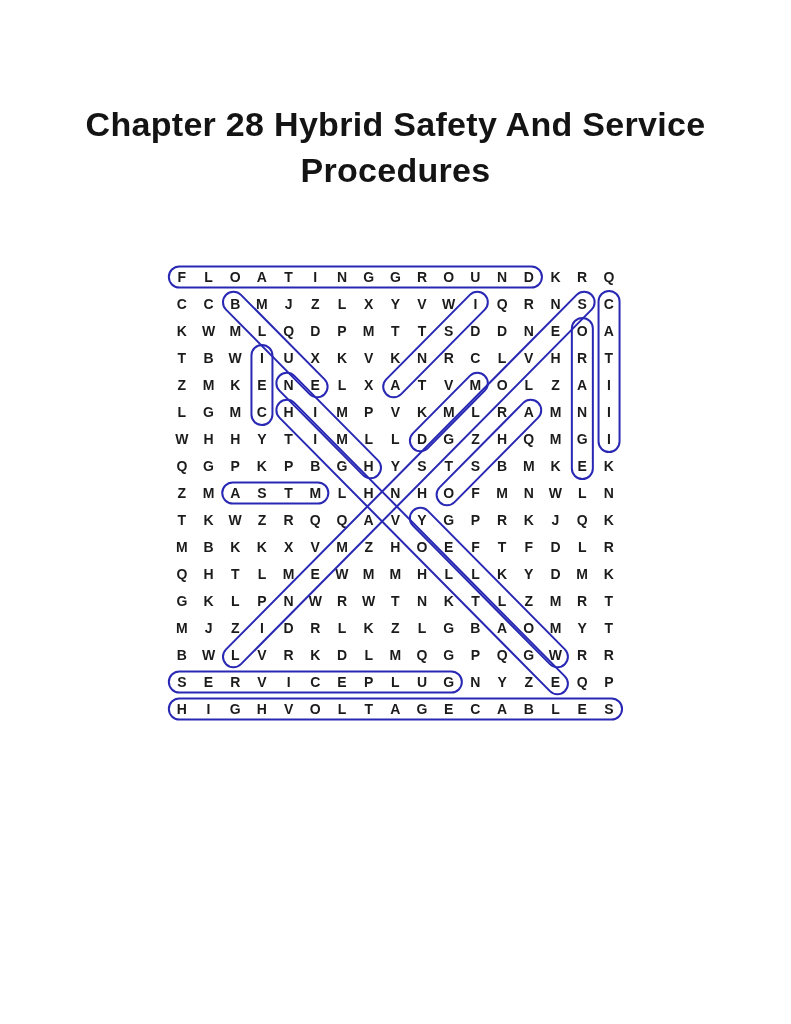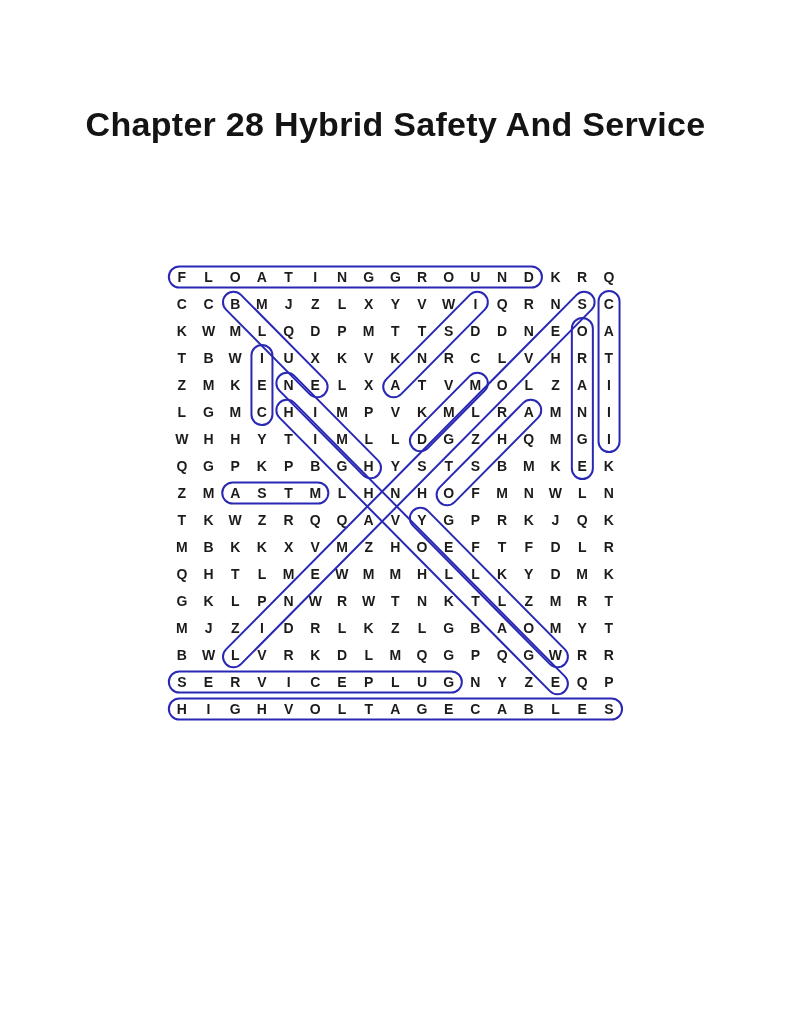--- a/index.html
+++ b/index.html
@@ -20,21 +20,21 @@
   .cell{
     display:flex;align-items:center;justify-content:center;
     font-size:14px;font-weight:700;user-select:none;
   }
   .overlay{position:absolute;left:0;top:0;pointer-events:none;}
 </style>
 </head>
 <body>
 
 <div class="sheet">
-  <h1 class="title"><span>Chapter 28 Hybrid Safety And Service</span><br></h1>
+  <h1 class="title"><span>Chapter 28 Hybrid Safety And Service</span><br><span>Procedures</span></h1>
 
   <div class="grid" style="color: rgb(27, 27, 27);">
       <div class="cell">F</div>
       <div class="cell">L</div>
       <div class="cell">O</div>
       <div class="cell">A</div>
       <div class="cell">T</div>
       <div class="cell">I</div>
       <div class="cell">N</div>
       <div class="cell">G</div>

